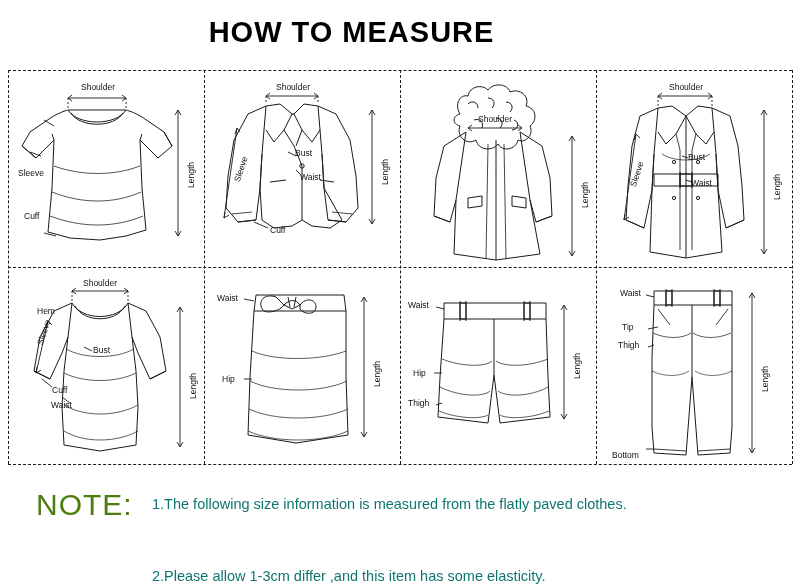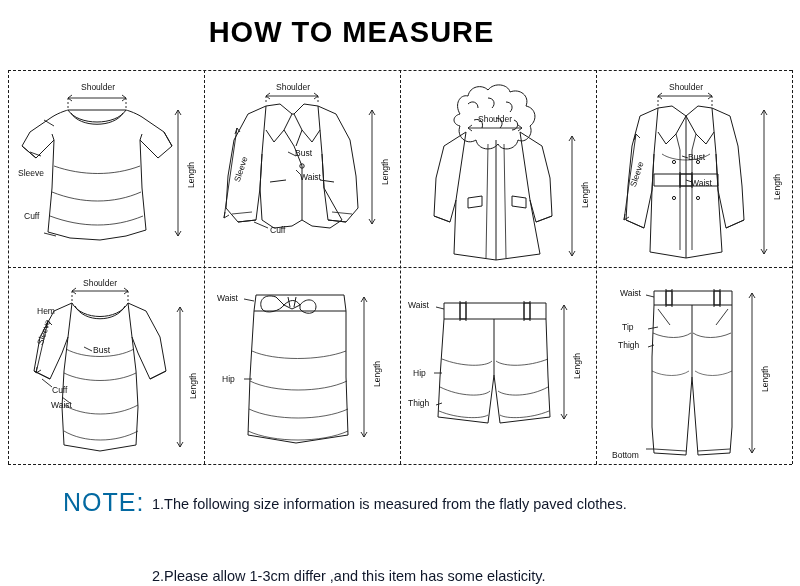--- a/index.html
+++ b/index.html
@@ -76,31 +76,31 @@
   }
   #note {
     position: absolute;
     left: 0;
     top: 476px;
     width: 800px;
     height: 110px;
   }
   #note-label {
     position: absolute;
-    left: 63px;
+    left: 36px;
     top: 12px;
-    font-size: 25px;
+    font-size: 30px;
     letter-spacing: 1px;
-    color: #0369a1;
+    color: #4d7c0f;
   }
   .note-line {
     position: absolute;
     left: 152px;
     font-size: 14.5px;
-    color: #0f172a;
+    color: #0f766e;
   }
   #note-line-1 { top: 20px; }
   #note-line-2 { top: 52px; margin-top: 40px; }
 </style>
 </head>
 <body>
 
 <div id="page">
 
   <div id="title">HOW TO MEASURE</div>

